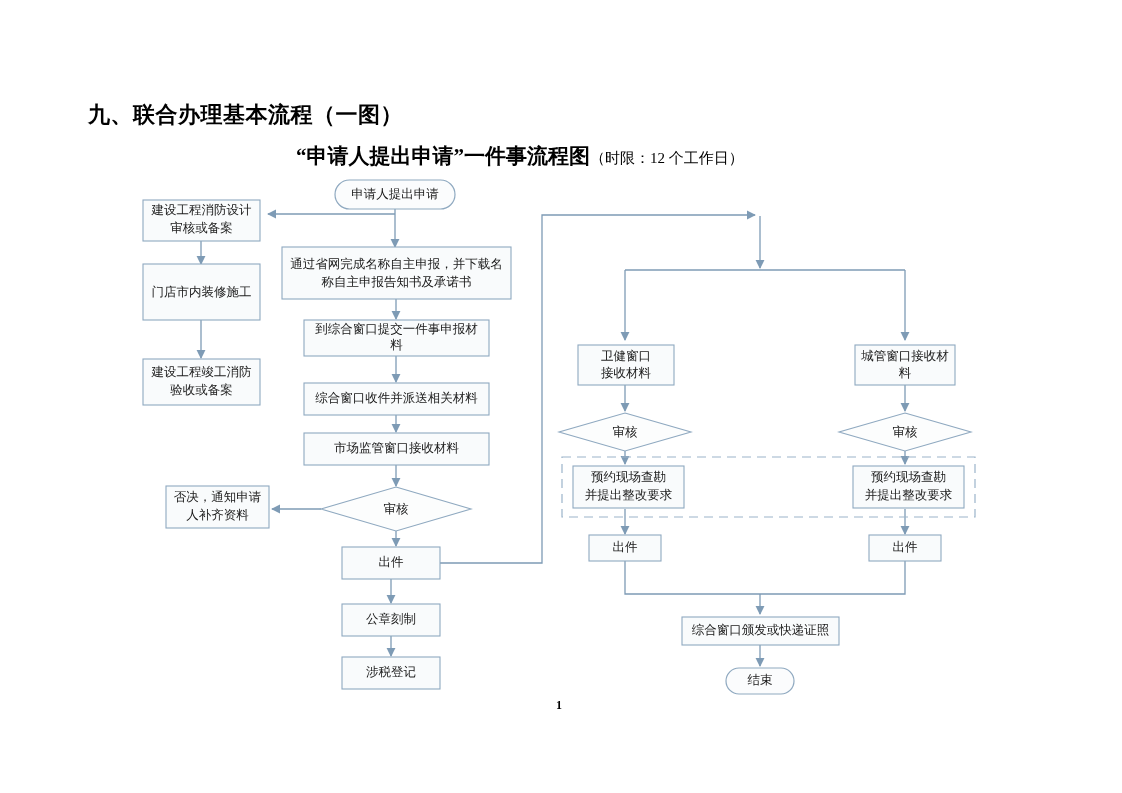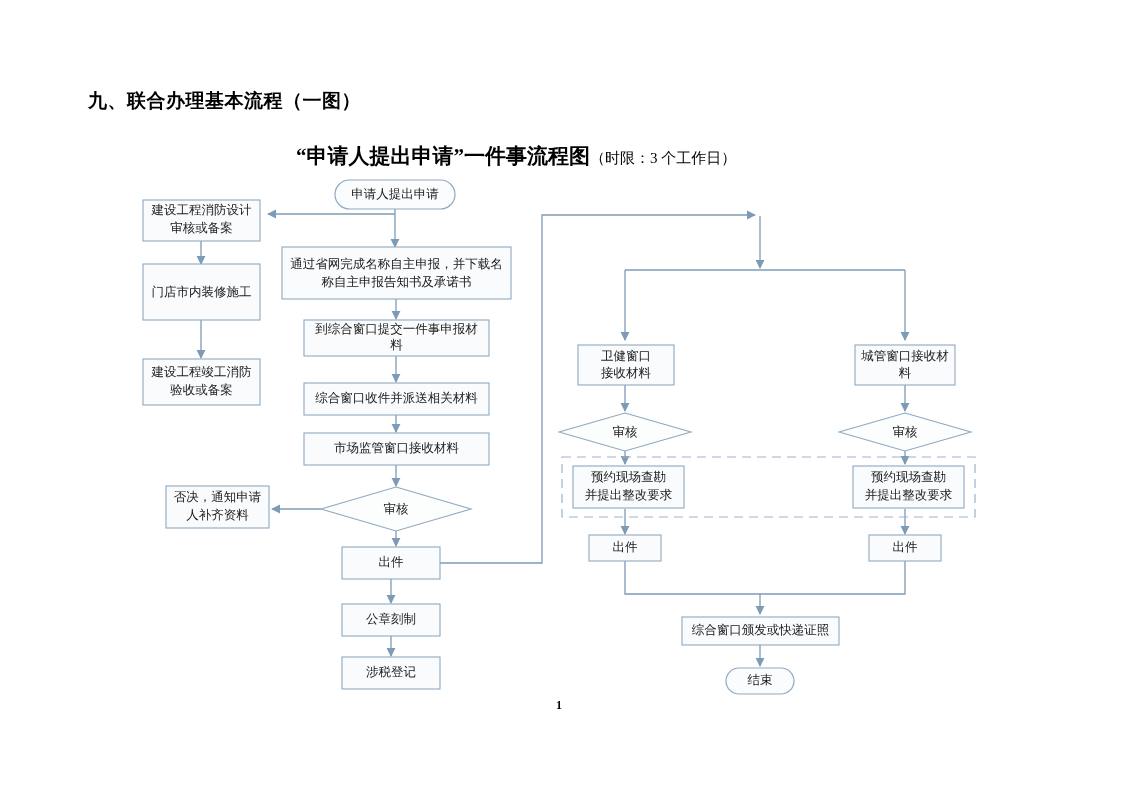--- a/index.html
+++ b/index.html
@@ -6,23 +6,23 @@
   body{
     width:1122px;height:793px;
     font-family:"Liberation Serif","DejaVu Serif",serif;
     color:#000;
     position:relative;
     overflow:hidden;
   }
   #page{position:relative;width:1122px;height:793px;background:#fff;}
 
   .heading{
-    position:absolute;left:88px;top:88px;
+    position:absolute;left:88px;top:100px;
     font-family:"Liberation Sans","DejaVu Sans",sans-serif;
-    font-weight:bold;font-size:19px;letter-spacing:.5px;
+    font-weight:bold;font-size:22px;letter-spacing:.5px;
     white-space:nowrap;
   }
   .subtitle{
     position:absolute;left:296px;top:142px;
     white-space:nowrap;
     font-size:21px;font-weight:bold;
     font-family:"Liberation Serif","DejaVu Serif",serif;
   }
   .subtitle .small{font-size:15px;font-weight:normal;}
 
@@ -55,21 +55,21 @@
     dominant-baseline:middle;
   }
 </style>
 </head>
 <body>
 
 <div id="page">
 
   <div class="heading">九、联合办理基本流程（一图）</div>
 
-  <div class="subtitle"><span>“申请人提出申请”一件事流程图</span><span class="small">（时限：3 个工作日）</span></div>
+  <div class="subtitle"><span>“申请人提出申请”一件事流程图</span><span class="small">（时限：12 个工作日）</span></div>
 
   <svg id="flow" viewBox="0 0 1122 793">
     <defs>
       <marker id="arrow" viewBox="0 0 10 10" refX="9" refY="5" markerWidth="7" markerHeight="7" orient="auto-start-reverse">
         <path d="M 0 0 L 10 5 L 0 10 z" fill="#7e9bb5"></path>
       </marker>
     </defs>
 
     <g>
 

